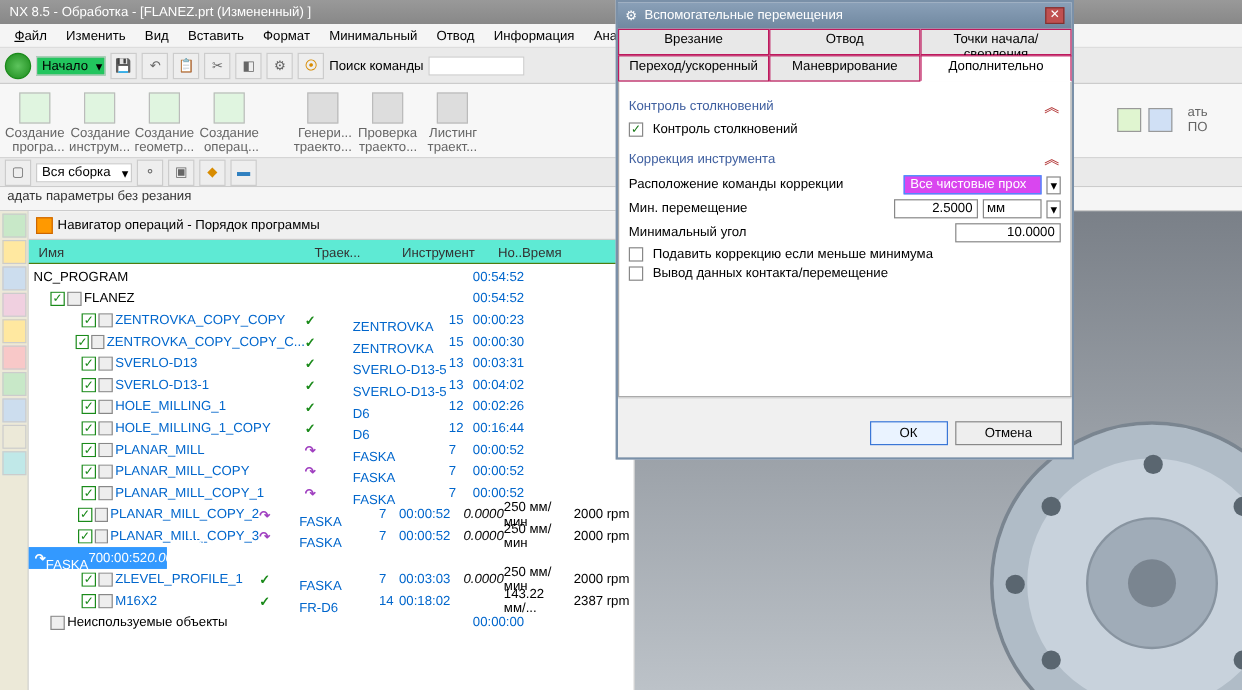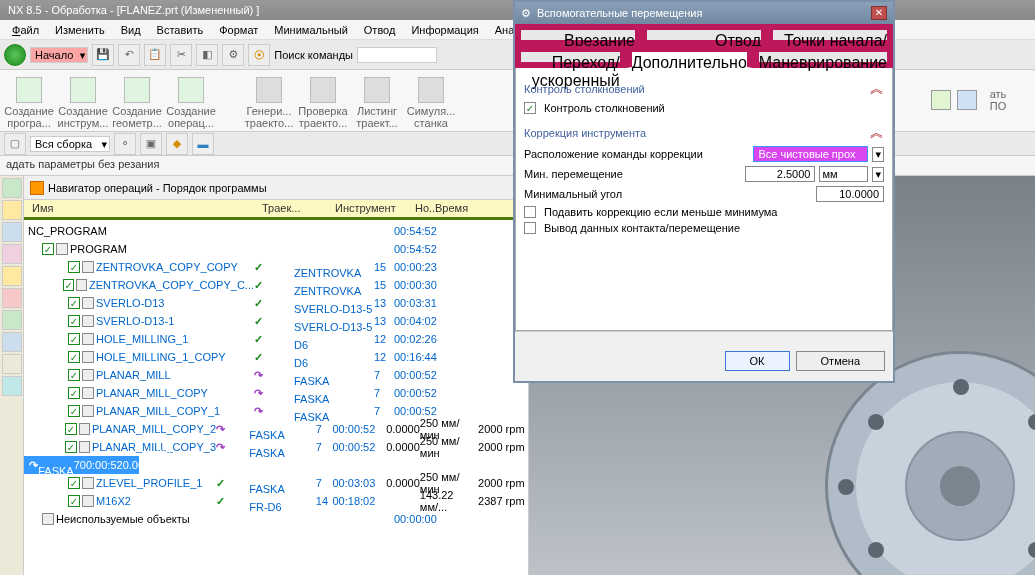--- a/index.html
+++ b/index.html
@@ -5,72 +5,72 @@
 * { box-sizing: border-box; font-family: Tahoma, Arial, sans-serif; font-size: 11px; }
 body { margin: 0; width: 1035px; height: 575px; background: #f0f0f0; position: relative; overflow: hidden; }
 .titlebar { height: 20px; background: linear-gradient(#999, #888); color: #fff; padding: 2px 8px; display: flex; align-items: center; }
 .titlebar span { color: #fff; }
 .menubar { height: 20px; background: #f5f5f5; display: flex; align-items: center; padding: 0 4px; border-bottom: 1px solid #ddd; }
 .menubar a { margin: 8px 8px; color: #000; text-decoration: none; }
 .menubar a u { text-decoration: underline; }
 .toolbar1 { height: 30px; background: #eaeaea; display: flex; align-items: center; padding: 0 4px; gap: 4px; border-bottom: 1px solid #ccc; }
 .nxlogo { width: 22px; height: 22px; background: radial-gradient(#5dc45d,#1a8a1a); border-radius: 50%; border:1px solid #1a8a1a;}
 .tbutton { width: 22px; height: 22px; background: #eee; border: 1px solid #ccc; display:flex;align-items:center;justify-content:center;color:#666;}
-.dropdown { border:1px solid #ccc; padding:1px 14px 1px 4px; background:#fca5a5;position:relative;}
+.dropdown { border:1px solid #ccc; padding:1px 14px 1px 4px; background:#22c55e;position:relative;}
 .dropdown:after{content:"▾";position:absolute;right:2px;}
 .bigrow { height: 62px; background: #f7f7f7; display: flex; padding: 2px 4px; gap: 4px; border-bottom:1px solid #ccc;}
 .bigbtn { width: 50px; display: flex; flex-direction: column; align-items: center; justify-content: flex-end; color: #666; font-size: 10px; text-align: center;}
 .bigbtn .bicon { width: 26px; height: 26px; background: #ddd; border:1px solid #bbb; margin-bottom:2px;position:relative;}
 .bigbtn.green .bicon{background:#e0f5e0;}
-.bigbtn .lbl{line-height:1.1;white-space:pre-line;}
+.bigbtn .lbl{line-height:1.1;white-space:pre-line;text-align:right;}
 .toolbar2 { height: 24px; background: #eaeaea; display: flex; align-items: center; padding: 0 4px; gap: 4px; border-bottom:1px solid #ccc;}
 .tb2sel { border:1px solid #ccc;padding:1px 4px;background:#fff;min-width:80px;}
 .taskhdr { height: 20px; background: #f5f5f5; padding: 2px 6px; border-bottom:1px solid #ccc;color:#333;}
 .content { position: relative; height: 399px; display: flex; }
 .leftbar { width: 24px; background: #ece9d8; border-right:1px solid #ccc;display:flex;flex-direction:column;gap:2px;padding-top:2px;}
 .lb { width: 20px; height: 20px; margin:0 auto;border:1px solid #ccc; }
 .lb.g{background:#c8e8c8;} .lb.b{background:#cde;} .lb.y{background:#ffe8a0;} .lb.r{background:#f8c8c8;} .lb.pink{background:#f0d0e0;} .lb.cy{background:#c0e8e8;}
 .navpanel { width: 505px; background: #fff; border-right:1px solid #ccc;}
 .navhdr { height: 24px; background: #f0f0f0; padding: 4px 6px; display:flex;align-items:center;gap:4px;border-bottom:1px solid #ccc;}
 .navhdr .nico{width:14px;height:14px;background:#f90;border:1px solid #c60;}
-.colhdr { height: 20px; background: #fef9c3; display: flex; border-bottom:3px solid #4d7c0f;padding-left:4px;}
+.colhdr { height: 20px; background: #5eead4; display: flex; border-bottom:1px solid #4d7c0f;padding-left:4px;align-items:flex-end;}
 .colhdr div { padding: 2px 4px; color:#333;}
 .c-name{width:230px;} .c-tr{width:40px;} .c-tl{width:80px;margin-left:33px;} .c-h{width:20px;} .c-tm{width:55px;}
 .tree { padding: 2px 0; }
 .trow { height: 18px; display: flex; align-items: center; padding-left: 4px; }
 .trow.sel { background: #3399ff; color: #fff; }
 .trow .indent { display:inline-block; }
 .trow .chk{ width:12px;height:12px;border:1px solid #1a8a1a;color:#1a8a1a;font-size:10px;display:flex;align-items:center;justify-content:center;margin-right:2px;}
 .trow .oico{width:12px;height:12px;background:#eee;border:1px solid #888;margin-right:2px;}
 .trow .arrw{color:#a040c0;font-weight:bold;width:12px;}
 .trow a{color:#0066cc;}
 .tname{width:226px;overflow:hidden;white-space:nowrap;text-overflow:clip;display:flex;align-items:center;}
 .ttr{width:40px;color:#1a8a1a;font-weight:bold;}
 .ttl{width:80px;color:#0066cc;margin-top:11px;}
 .th{width:20px;color:#0066cc;}
 .ttm{width:55px;color:#0066cc;}
-.td{width:50px;text-align:right;}
+.td{width:50px;text-align:right;font-style:italic;}
 .tf{width:70px;}
 .ts{width:60px;}
 .trow.sel .ttl,.trow.sel .th,.trow.sel .ttm,.trow.sel .ttr{color:#fff;}
 .viewport { flex:1; background: linear-gradient(#7a8088, #bcc2c8); position: relative; overflow:hidden;}
 .flange { position:absolute;right:-60px;top:175px;width:270px;height:270px;border-radius:50%;background:#c8d2dc;border:3px solid #7a8590;box-shadow:inset 0 0 0 28px #b0bcc7;}
 .fh{position:absolute;width:16px;height:16px;border-radius:50%;background:#5a6670;}
 .fh1{top:25px;left:125px;} .fh2{top:60px;left:200px;} .fh4{bottom:60px;left:200px;} .fh6{bottom:60px;left:40px;} .fh7{top:125px;left:10px;} .fh8{top:60px;left:40px;}
 .fc{position:absolute;top:50%;left:50%;width:110px;height:110px;border-radius:50%;background:#a0acb8;transform:translate(-50%,-50%);border:2px solid #8894a0;}
 .fcc{position:absolute;top:50%;left:50%;width:40px;height:40px;border-radius:50%;background:#7a8590;transform:translate(-50%,-50%);}
 .righttool { position:absolute;right:0;top:70px;width:110px;height:60px;display:flex;align-items:center;gap:6px;padding:0 6px;}
 .rt{width:20px;height:20px;border:1px solid #999;}
 .rtg{background:#e0f5d0;} .rtb{background:#d0e0f5;}
 .dialog { position: absolute; left: 513px; top: 0; width: 382px; background: #f0f0f0; border: 2px solid #7a90a8; z-index: 10; }
 .dlgtitle { height: 22px; background: linear-gradient(#8aa0b8,#7088a0); color: #fff; padding: 2px 6px; display: flex; align-items: center; font-size:12px;}
 .dlgtitle .gear{width:12px;height:12px;margin-right:4px;}
 .dlgclose{margin-left:auto;width:16px;height:14px;background:#c05050;color:#fff;text-align:center;border:1px solid #803030;font-size:10px;line-height:12px;}
 .tabrow { height: 22px; display: flex; }
-.tab { flex: 1; border: 6px solid #be185d; background: #e8e8e8; text-align: right; padding: 2px 0; font-size:16px;}
+.tab { flex: 1; border: 1px solid #be185d; background: #e8e8e8; text-align: center; padding: 2px 0; font-size:11px;}
 .tab.active { background: #fff; border-bottom: 1px solid #fff; }
 .dlgbody { background: #fff; border: 1px solid #aaa; border-top: none; padding: 6px 8px; }
 .grp { position: relative; margin: 6px 0 10px 0; }
 .grplabel { color: #4060a0; margin-bottom: 4px; display:flex;align-items:center;}
 .chev{margin-left:auto;color:#b03030;font-size:14px;cursor:pointer;}
 .fldrow{display:flex;align-items:center;margin:4px 0;gap:4px;}
 .fldrow label{flex:1;}
 .txtinput{border:1px solid #888;padding:1px 4px;text-align:right;width:70px;}
 .sel{border:1px solid #3399ff;background:#d946ef;color:#fff;padding:1px 4px;width:115px;}
 .unitsel{border:1px solid #888;padding:1px 2px;width:49px;}
@@ -145,25 +145,20 @@
  <div class="bigbtn">
       <div class="bicon"></div>
       <div class="lbl">Проверка
 траекто...</div>
     </div>
  <div class="bigbtn">
       <div class="bicon"></div>
       <div class="lbl">Листинг
 траект...</div>
     </div>
- <div class="bigbtn">
-      <div class="bicon"></div>
-      <div class="lbl">Симуля...
-станка</div>
-    </div>
 </div>
 
 <div class="righttool">
  <div class="rt rtg"></div>
  <div class="rt rtb"></div>
  <div class="bigbtn" style="width:30px;">
       <div class="lbl">ать
 ПО</div>
     </div>
 </div>
@@ -213,21 +208,21 @@
           <div class="ttr"></div>
           <div class="ttl"></div>
           <div class="th"></div>
           <div class="ttm">00:54:52</div>
         </div>
    <div class="trow">
           <div class="tname">
             <span class="indent" style="width:14px;"></span>
             <span class="chk">✓</span>
             <span class="oico"></span>
-            <span>PROGRAM</span>
+            <span>FLANEZ</span>
           </div>
           <div class="ttr"></div>
           <div class="ttl"></div>
           <div class="th"></div>
           <div class="ttm">00:54:52</div>
         </div>
 
    <div class="trow">
           <div class="tname">
             <span class="indent" style="width:40px;"></span>
@@ -444,22 +439,22 @@
   <span>Вспомогательные перемещения</span>
   <div class="dlgclose">✕</div>
  </div>
  <div class="tabrow">
   <div class="tab">Врезание</div>
   <div class="tab">Отвод</div>
   <div class="tab">Точки начала/сверления</div>
  </div>
  <div class="tabrow">
   <div class="tab">Переход/ускоренный</div>
+  <div class="tab">Маневрирование</div>
   <div class="tab active">Дополнительно</div>
-  <div class="tab">Маневрирование</div>
  </div>
  <div class="dlgbody">
   <div class="grp">
    <div class="grplabel">
           <span>Контроль столкновений</span>
           <span class="chev">︽</span>
         </div>
    <div class="fldrow">
           <span class="cbox">✓</span>
           <label>Контроль столкновений</label>
@@ -476,21 +471,21 @@
           <span style="border:1px solid #888;padding:0 2px;">▾</span>
         </div>
    <div class="fldrow">
           <label>Мин. перемещение</label>
           <input class="txtinput" value="2.5000" style="">
           <span class="unitsel">мм</span>
           <span style="border:1px solid #888;padding:0 2px;">▾</span>
         </div>
    <div class="fldrow">
           <label>Минимальный угол</label>
-          <input class="txtinput" style="width: 68px;" value="10.0000">
+          <input class="txtinput" style="width: 88px;" value="10.0000">
         </div>
    <div class="fldrow">
           <span class="cbox"></span>
           <label>Подавить коррекцию если меньше минимума</label>
         </div>
    <div class="fldrow">
           <span class="cbox"></span>
           <label>Вывод данных контакта/перемещение</label>
         </div>
   </div>

